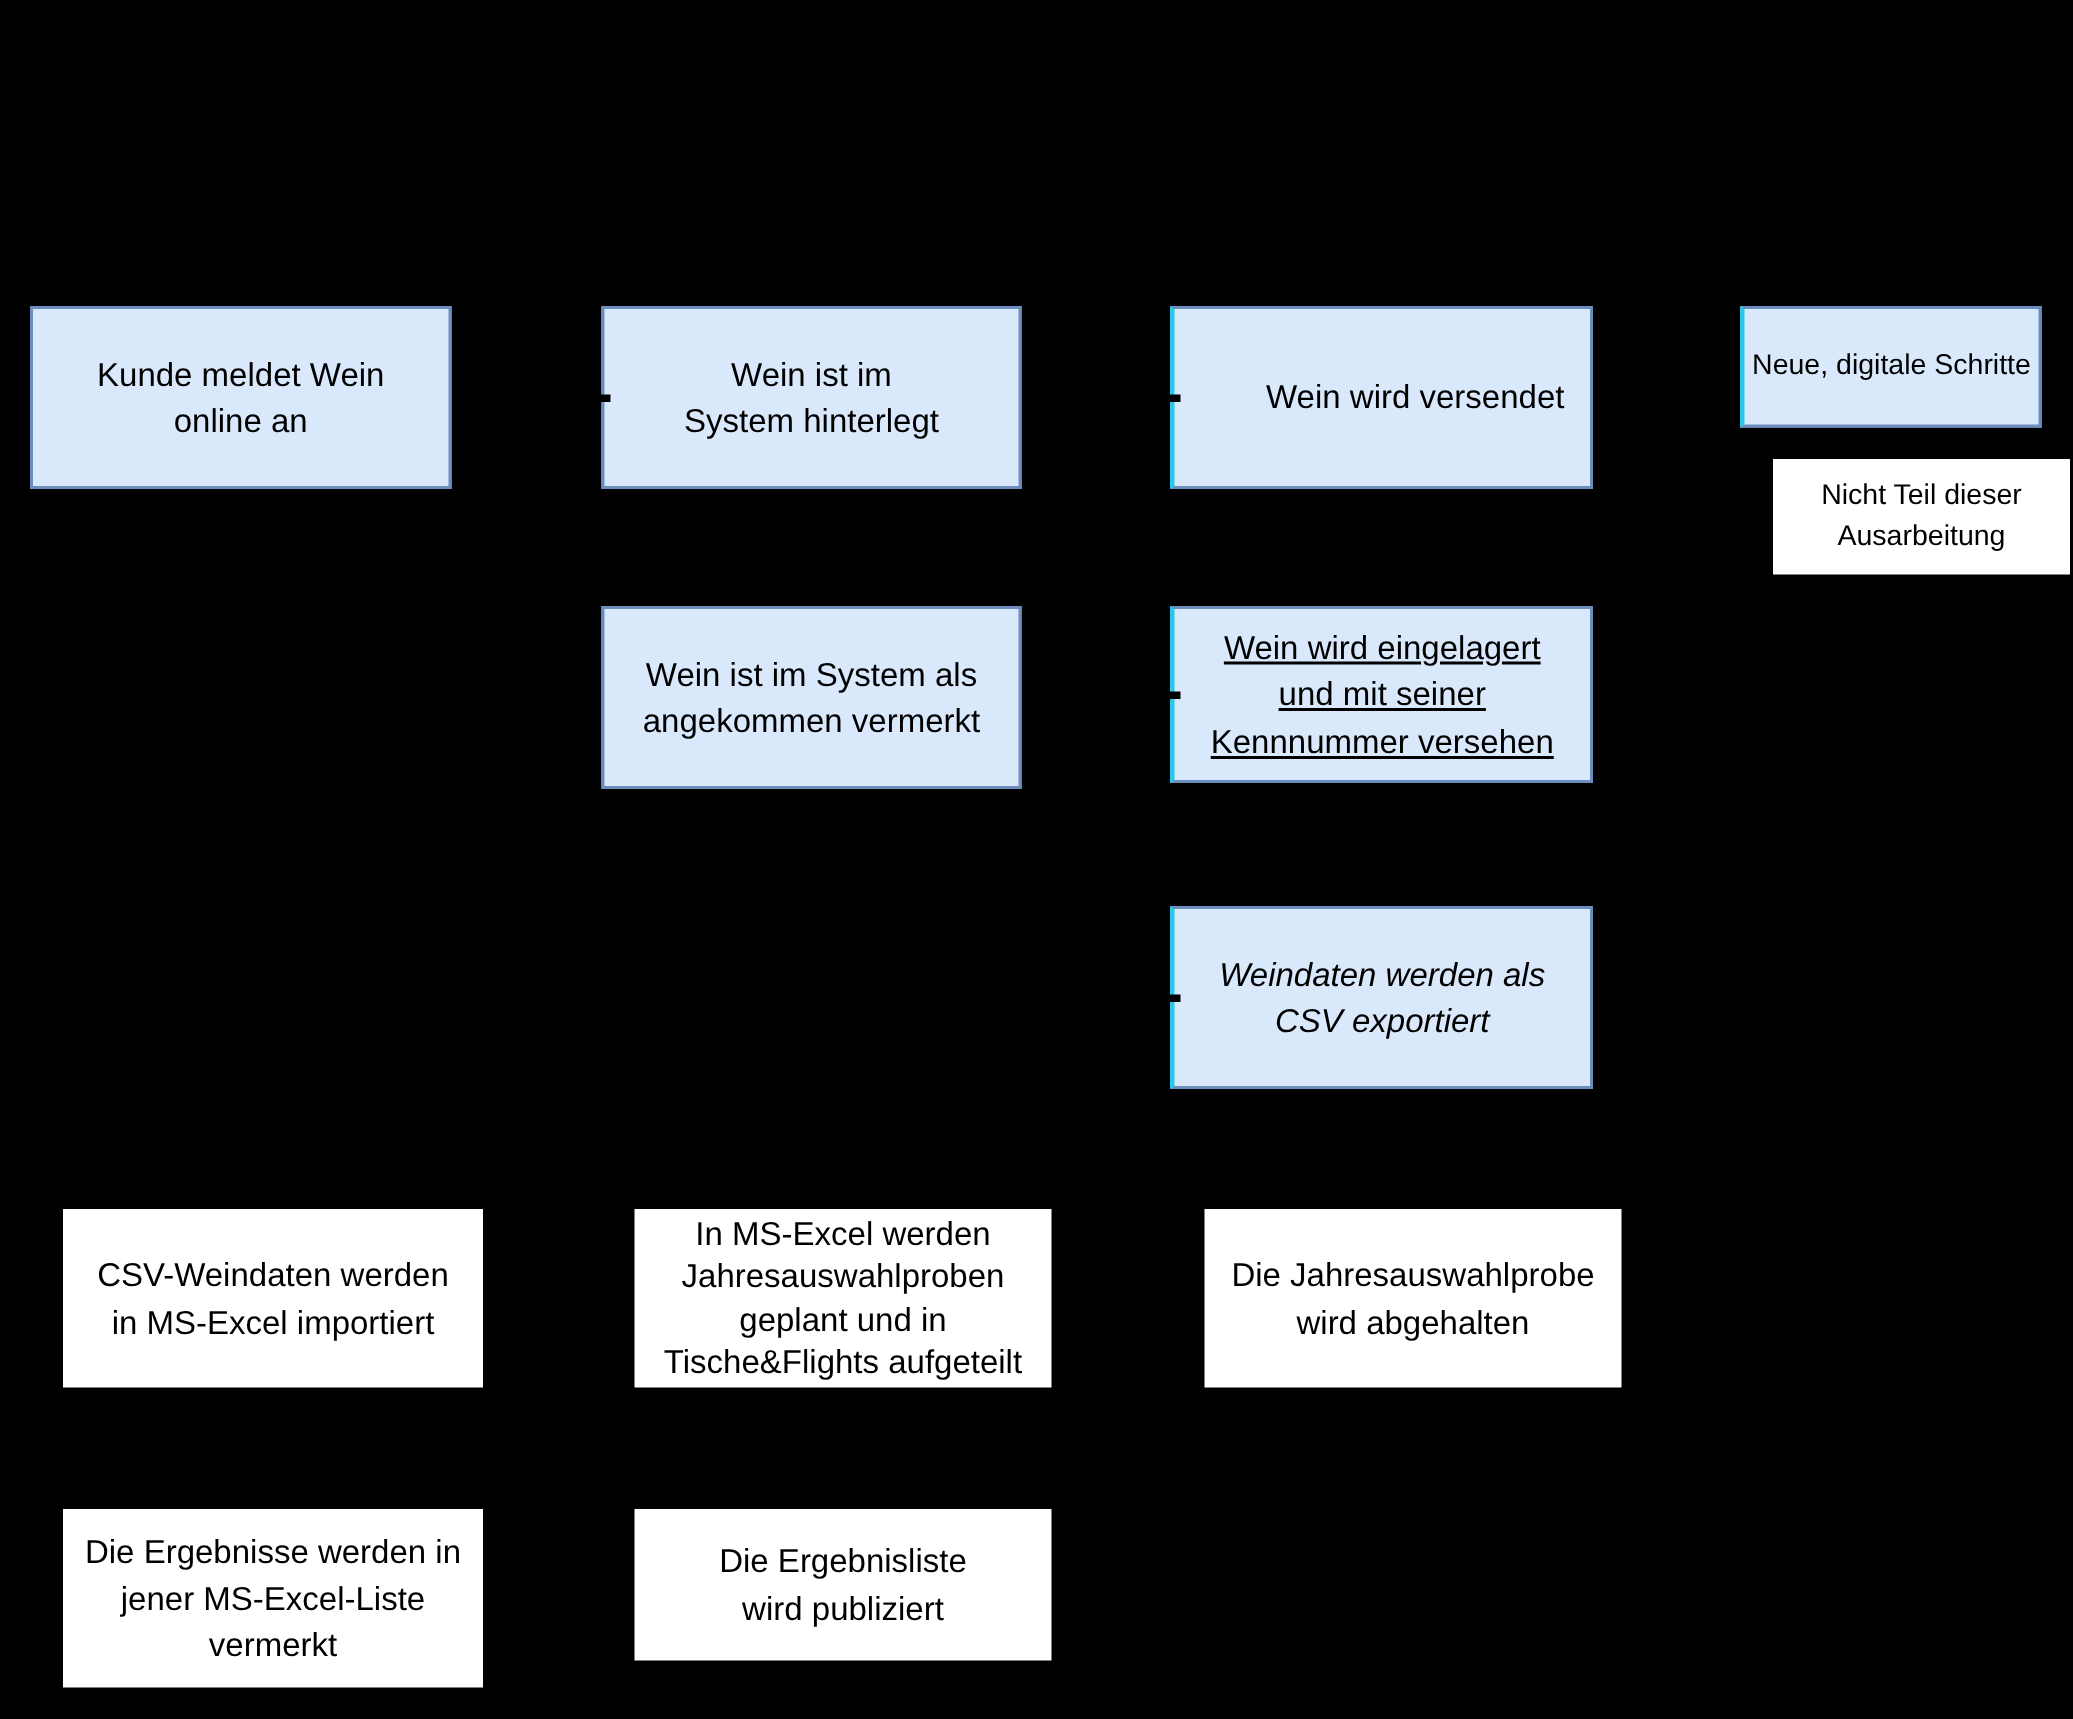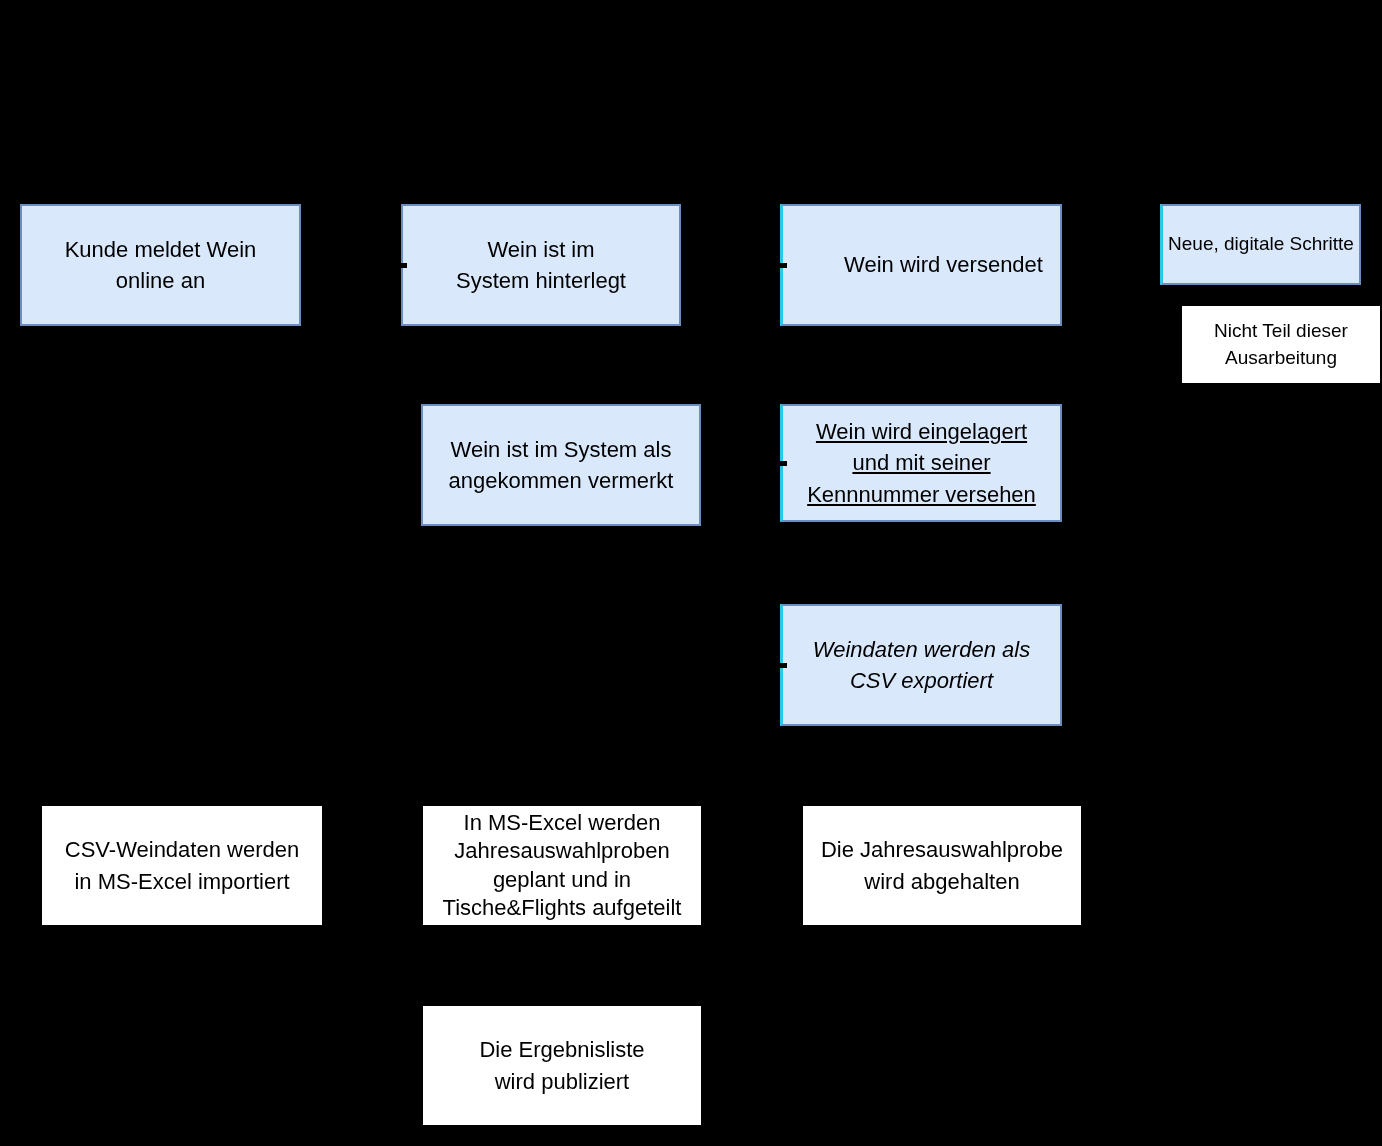--- a/index.html
+++ b/index.html
@@ -60,28 +60,28 @@
     margin-top: -2px;
     background: #000;
   }
   
   #box-kunde          { left: 20px;   top: 204px;  width: 281px; height: 122px; }
   #box-hinterlegt     { left: 401px;  top: 204px;  width: 280px; height: 122px; }
   #box-versendet      { left: 780px;  top: 204px;  width: 282px; height: 122px; padding-left: 44px; }
   #legend-digital     { left: 1160px; top: 204px;  width: 201px; height: 81px;  }
   #legend-excluded    { left: 1161px; top: 306px;  width: 198px; height: 77px;  }
   #box-versandetikett { left: 20px;   top: 404px;  width: 281px; height: 122px; }
-  #box-angekommen     { left: 401px;  top: 404px;  width: 280px; height: 122px; margin-left: 20px; }
+  #box-angekommen     { left: 401px;  top: 404px;  width: 280px; height: 122px; }
   #box-eingelagert    { left: 780px;  top: 404px;  width: 282px; height: 118px; text-decoration: underline; }
   #box-csv-export     { left: 780px;  top: 604px;  width: 282px; height: 122px; font-style: italic; }
   #box-csv-import     { left: 21px;   top: 806px;  width: 280px; height: 119px; }
   #box-excel-planung  { left: 402px;  top: 806px;  width: 278px; height: 119px; }
   #box-probe          { left: 782px;  top: 806px;  width: 278px; height: 119px; }
   #box-ergebnisse     { left: 21px;   top: 1006px; width: 280px; height: 119px; }
-  #box-publiziert     { left: 402px;  top: 1006px; width: 278px; height: 119px; justify-content: center; }
+  #box-publiziert     { left: 402px;  top: 1006px; width: 278px; height: 101px; justify-content: center; }
 </style>
 </head>
 <body>
 
 <div id="canvas">
 
   <div class="node blue" id="box-kunde">
     <div class="label">Kunde meldet Wein
 online an</div>
   </div>
@@ -135,19 +135,24 @@
 Jahresauswahlproben
 geplant und in
 Tische&amp;Flights aufgeteilt</div>
   </div>
 
   <div class="node white" id="box-probe">
     <div class="label">Die Jahresauswahlprobe
 wird abgehalten</div>
   </div>
 
+  <div class="node white" id="box-ergebnisse">
+    <div class="label">Die Ergebnisse werden in
+jener MS-Excel-Liste
+vermerkt</div>
+  </div>
 
   <div class="node white" id="box-publiziert">
     <div class="label">Die Ergebnisliste
 wird publiziert</div>
   </div>
 
 </div>
 
 </body></html>

